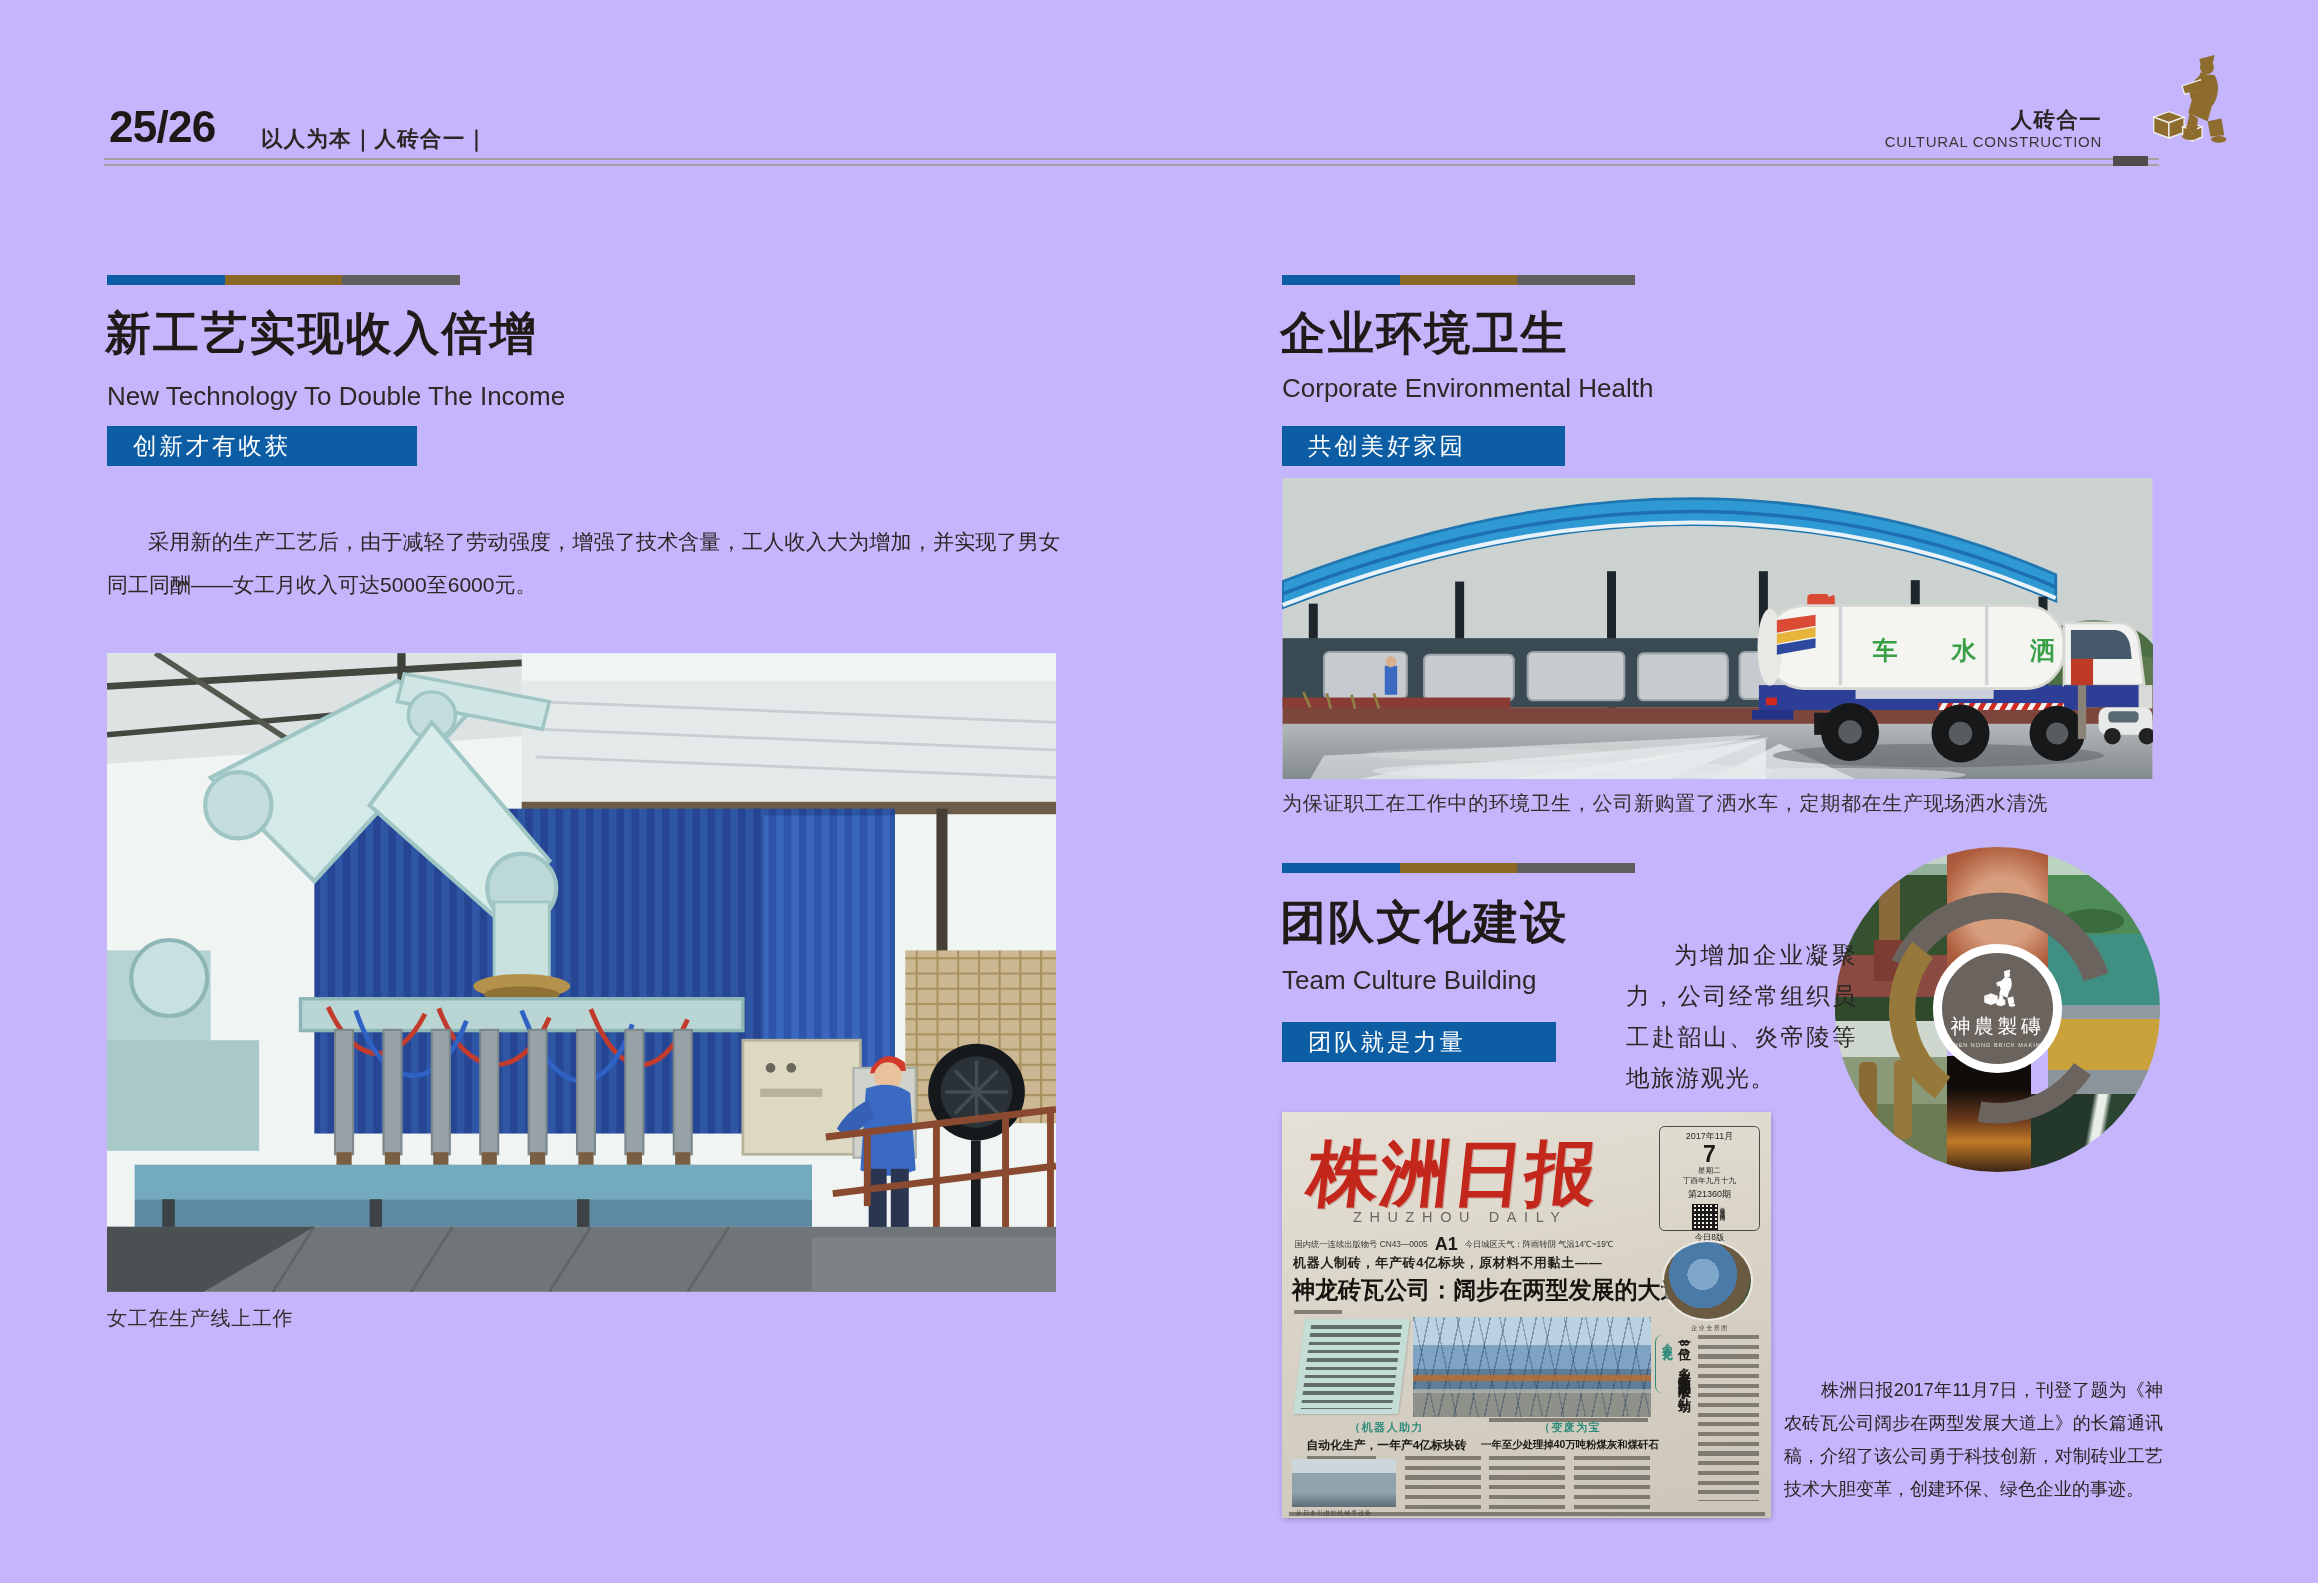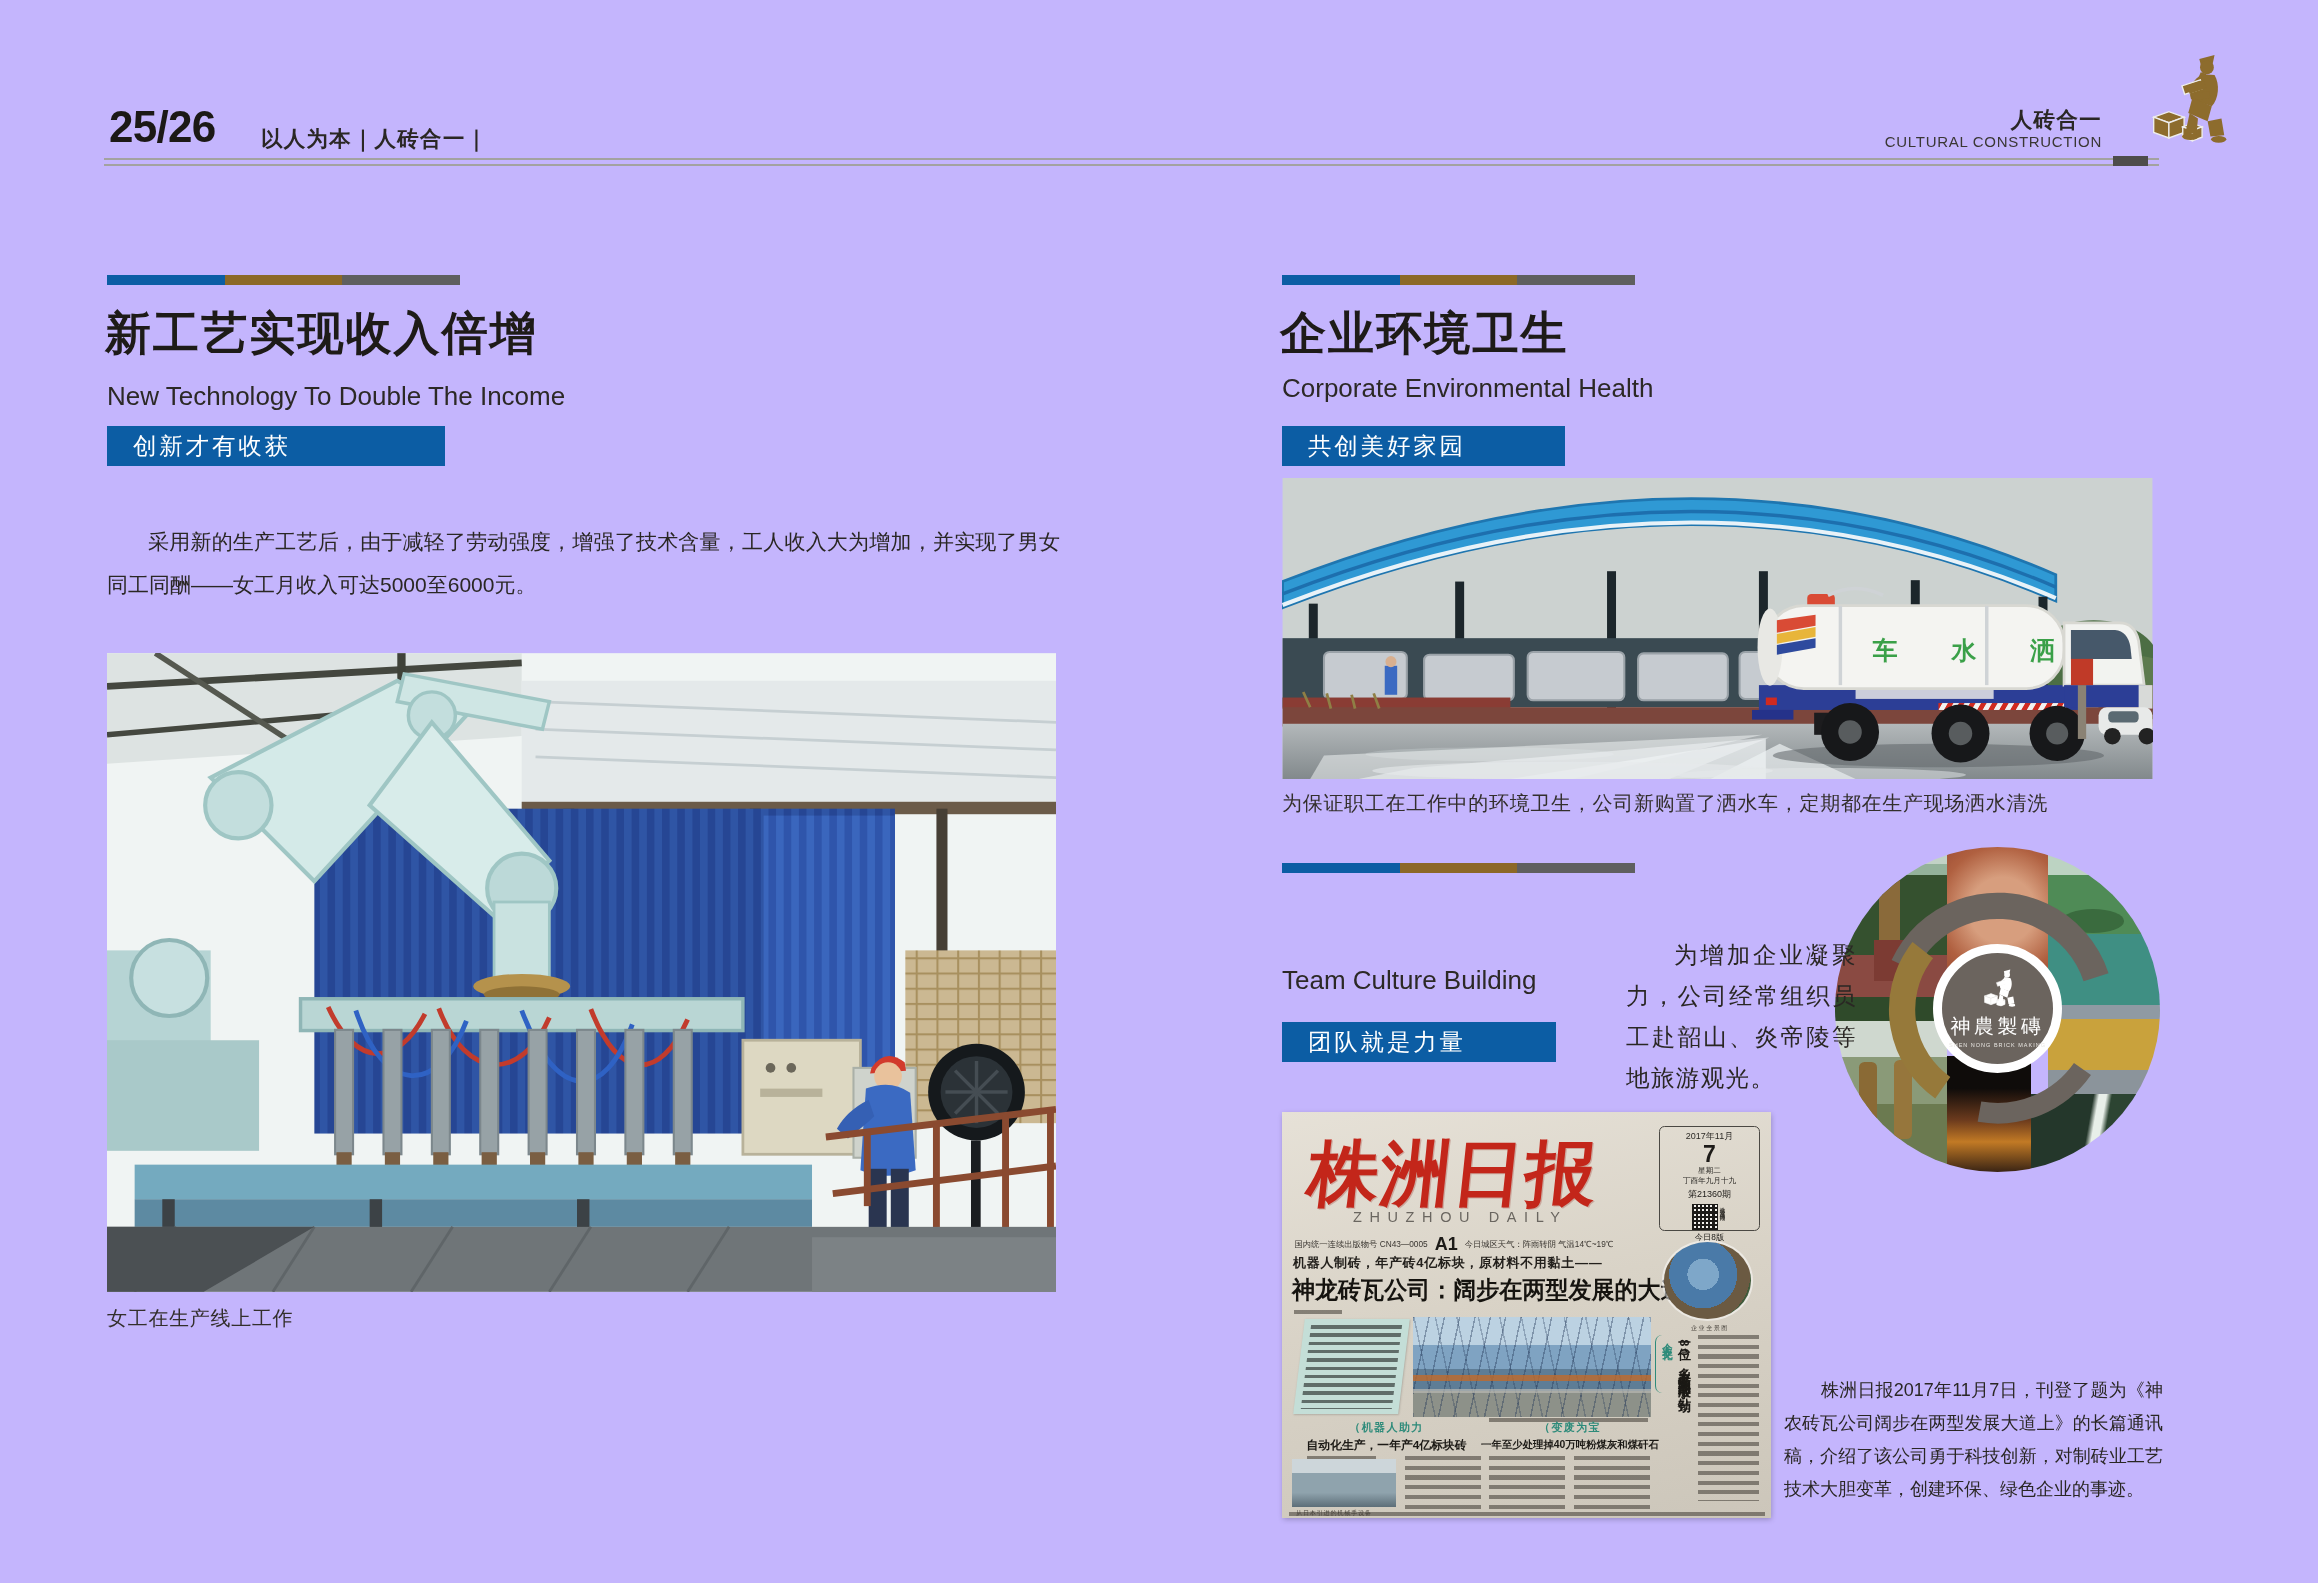--- a/index.html
+++ b/index.html
@@ -165,21 +165,21 @@
     <use href="#brickman"></use>
   </svg>
 
   <div class="abs tribar" style="left:107px;top:275px;">
     <span class="b"></span>
       <span class="g"></span>
       <span class="s"></span>
   </div>
   <div class="abs sec-title" style="left:105px;top:303px;">新工艺实现收入倍增</div>
   <div class="abs sec-sub" style="left:107px;top:381px;">New Technology To Double The Income</div>
-  <div class="abs badge" style="left:107px;top:426px;width:338px;">创新才有收获</div>
+  <div class="abs badge" style="left:107px;top:426px;width:310px;">创新才有收获</div>
   <div class="abs body-par" style="left:107px;top:520px;width:953px;">采用新的生产工艺后，由于减轻了劳动强度，增强了技术含量，工人收入大为增加，并实现了男女同工同酬——女工月收入可达5000至6000元。</div>
 
   <div class="abs photo-frame" style="left:107px;top:653px;width:949px;height:639px;">
     <svg viewBox="0 0 1373 924" width="949" height="639">
       <defs>
         <pattern id="corr" width="22" height="40" patternUnits="userSpaceOnUse">
           <rect width="11" height="40" fill="#2f55a5"></rect>
             <rect x="11" width="11" height="40" fill="#264694"></rect>
         </pattern>
         <pattern id="corr2" width="22" height="40" patternUnits="userSpaceOnUse">
@@ -442,20 +442,21 @@
       <rect x="1152" y="300" width="12" height="78" fill="#8a8274"></rect>
       <rect x="1142" y="262" width="32" height="38" fill="#c03a28"></rect>
     </svg>
   </div>
 
   <div class="abs tribar" style="left:1282px;top:863px;">
     <span class="b"></span>
       <span class="g"></span>
       <span class="s"></span>
   </div>
+  <div class="abs sec-title" style="left:1280px;top:892px;">团队文化建设</div>
   <div class="abs sec-sub" style="left:1282px;top:965px;">Team Culture Building</div>
   <div class="abs badge" style="left:1282px;top:1022px;width:274px;">团队就是力量</div>
   <div class="abs team-par">为增加企业凝聚力，公司经常组织员工赴韶山、炎帝陵等地旅游观光。</div>
 
   <div class="abs collage">
     <div class="tile" style="left:0;top:0;width:112px;height:174px;
          background:linear-gradient(180deg,#c2d2c6 0 10%,#94b29b 10% 16%,#35512f 16% 62%,#8a4a42 62% 86%,#2f4a2a 86%);">
       <div style="position:absolute;left:44px;top:21px;width:21px;height:76px;background:#8a6a3a;border-radius:4.1px;"></div>
       <div style="position:absolute;left:39px;top:93px;width:32px;height:41px;background:#7c3b33;"></div>
     </div>

